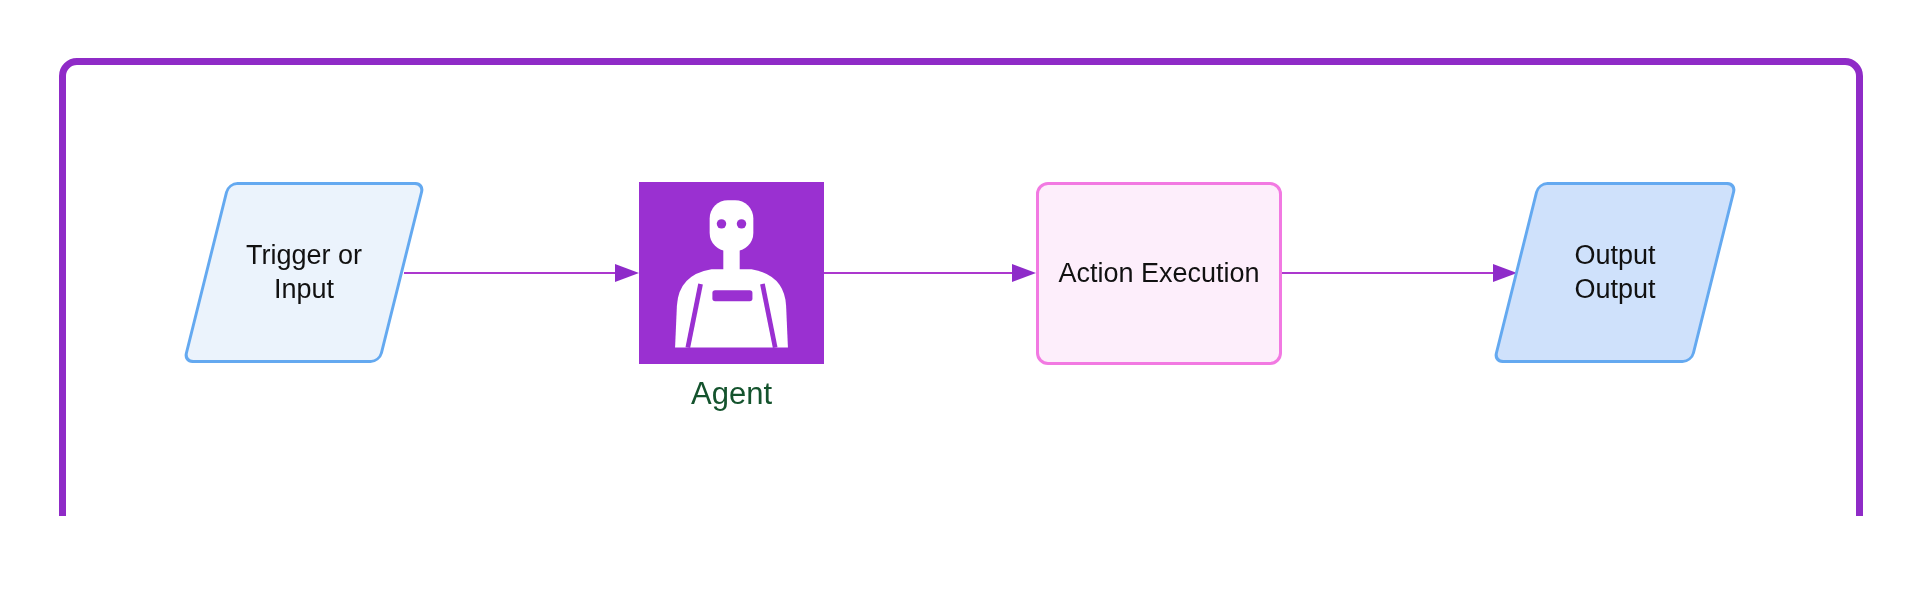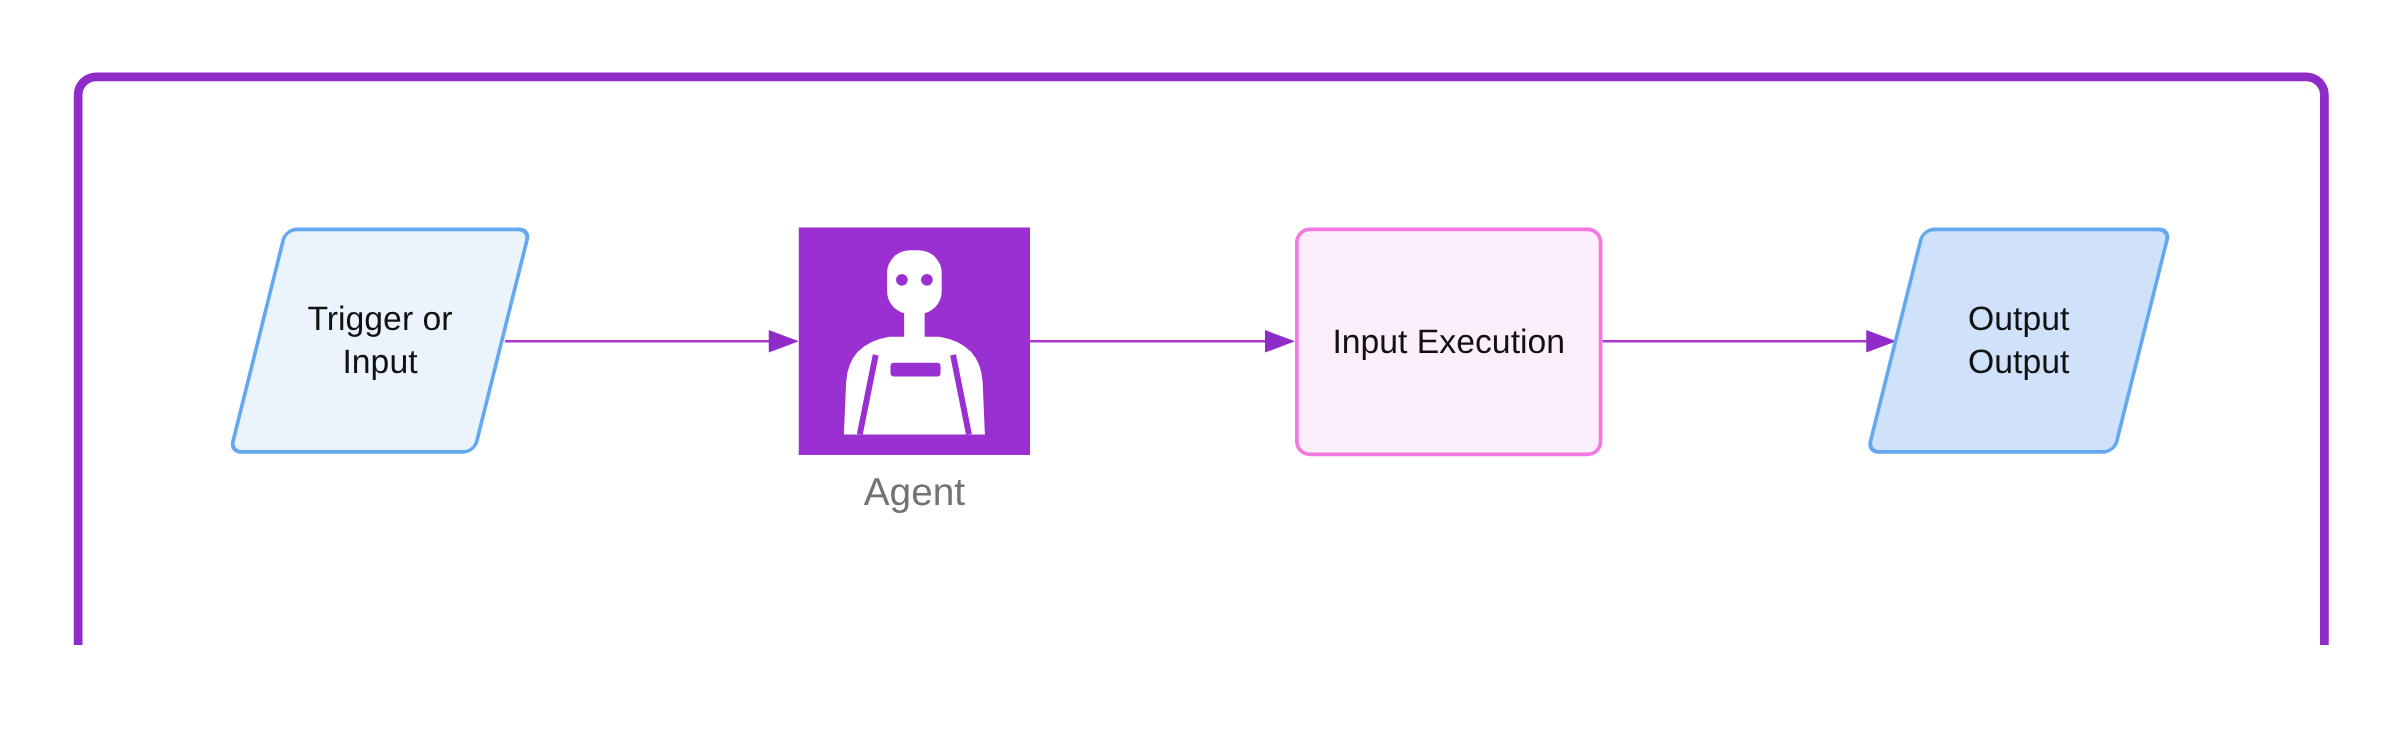--- a/index.html
+++ b/index.html
@@ -76,21 +76,21 @@
   .node-agent {
     left: 639px; top: 182px; width: 185px; height: 182px;
     background: #9a30d1;
   }
   .node-agent svg { width: 100%; height: 100%; display: block; }
   .agent-label {
     position: absolute;
     left: 589px; top: 376px; width: 285px;
     text-align: center;
     font-size: 31px;
-    color: #737373;
+    color: #14532d;
   }
 
   
   .edge-line {
     position: absolute;
     top: 272px;
     height: 2px;
     background: #ac38ce;
   }
   .edge-head {
@@ -143,21 +143,21 @@
 
       <path d="M33,56 L26,91" stroke="#9a30d1" stroke-width="2.6" fill="none"></path>
       <path d="M67,56 L74,91" stroke="#9a30d1" stroke-width="2.6" fill="none"></path>
 
       <rect x="39.5" y="59.5" width="22" height="6" rx="1.5" fill="#9a30d1"></rect>
     </svg>
   </div>
   <div class="agent-label">Agent</div>
 
   <div class="node node-action">
-    <div class="node-label">Input Execution</div>
+    <div class="node-label">Action Execution</div>
   </div>
 
   <div class="node node-output para-wrap para-output">
     <div class="para-shape"></div>
     <div class="node-label">Output Output</div>
   </div>
 
 </div>
 
 </body></html>

